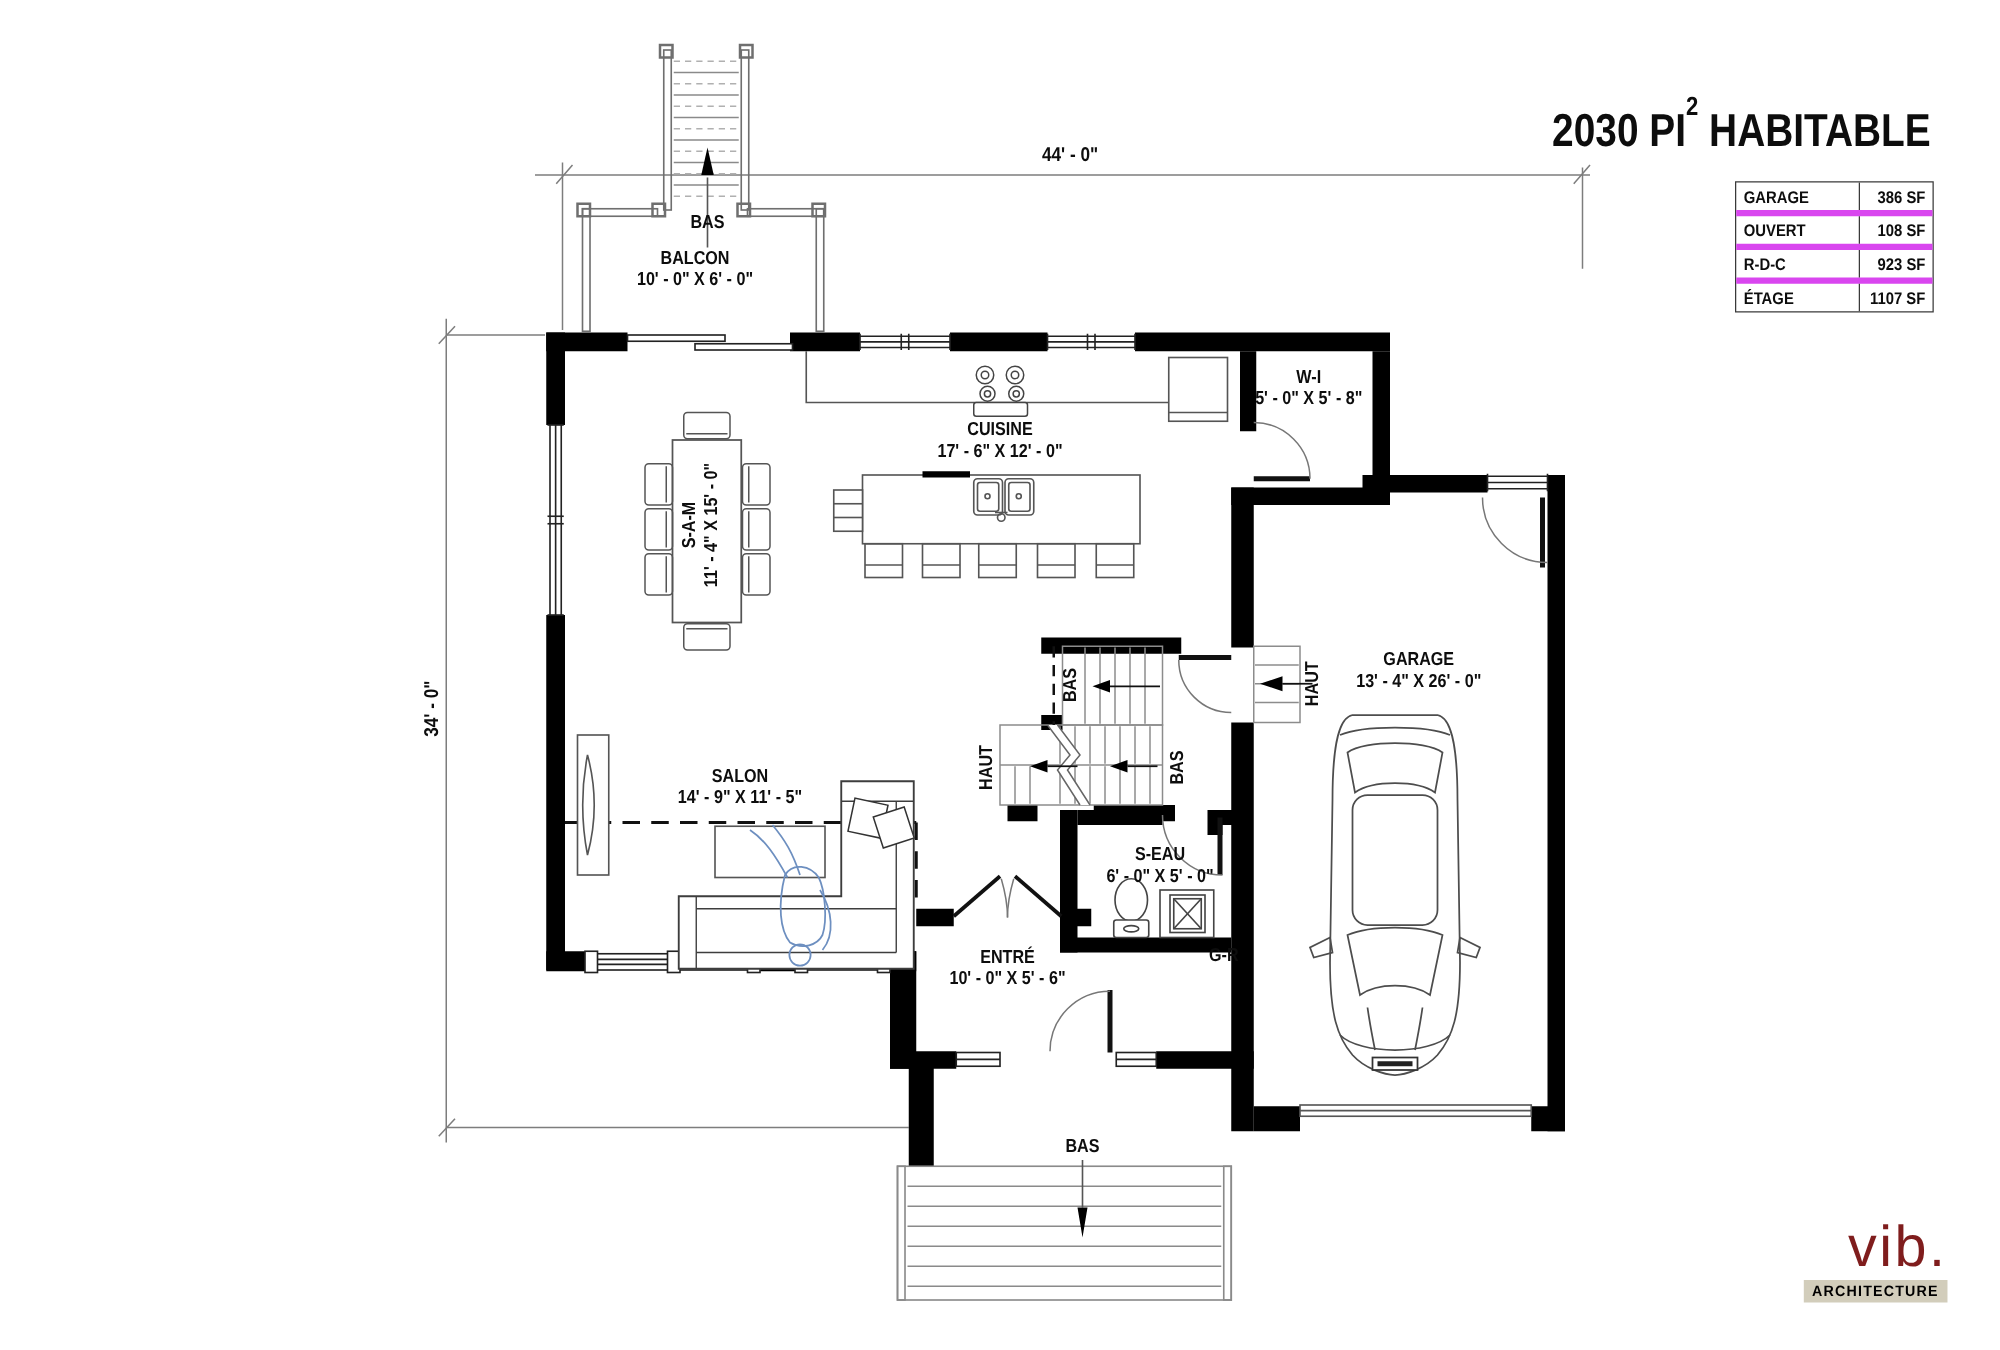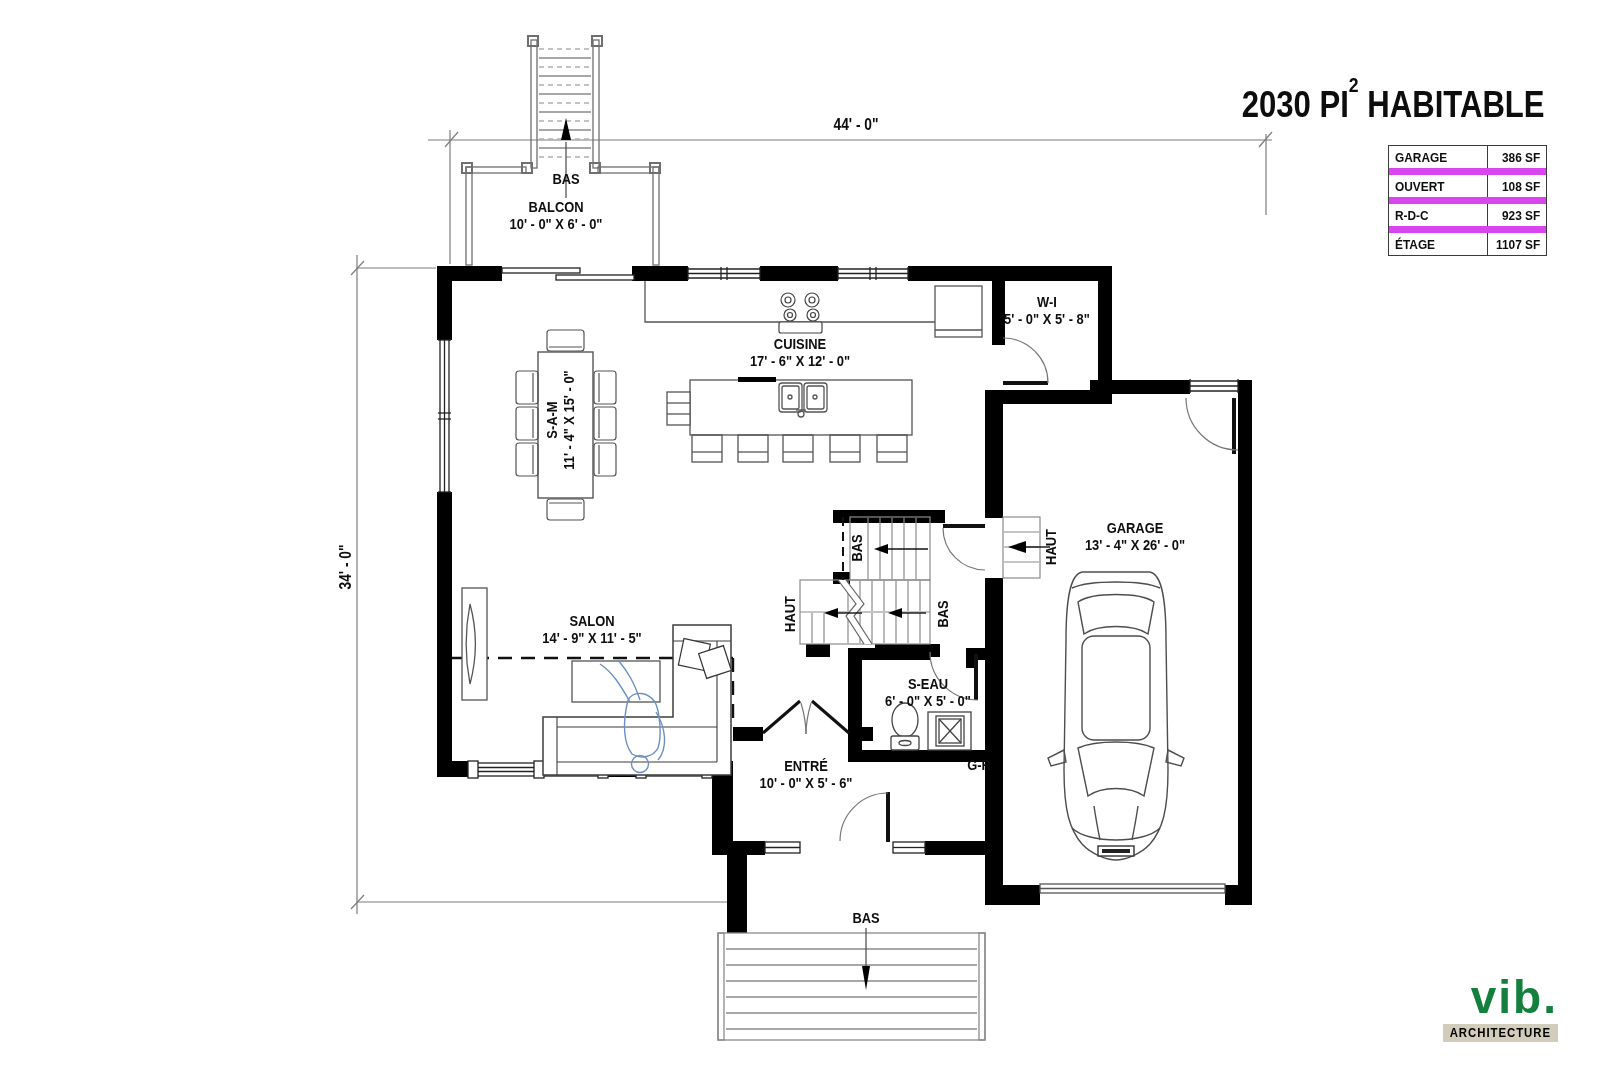--- a/index.html
+++ b/index.html
@@ -9,29 +9,29 @@
   .lbl{position:absolute;font-weight:bold;font-size:15px;line-height:1.12;white-space:nowrap;
        text-align:center;transform:translate(-50%,-50%) scaleX(0.86);letter-spacing:0;}
   .lbl.rot{transform:translate(-50%,-50%) rotate(-90deg) scaleX(0.86);}
   .lbl .dims{font-size:15px;}
   
   #title{position:absolute;right:55px;top:84px;font-weight:bold;font-size:37px;
          transform:scaleX(0.84);transform-origin:100% 50%;white-space:nowrap;letter-spacing:0;}
   #title sup{font-size:21px;position:relative;top:-12px;}
   
   #area-table{position:absolute;left:1388px;top:145px;width:157px;border:1px solid #3a3a3a;}
-  .trow{display:flex;height:22px;align-items:center;border-top:7px solid #d946ef;}
+  .trow{display:flex;height:22px;align-items:center;border-top:5px solid #d946ef;}
   .trow:first-child{border-top:none;}
   .tcell-l{flex:0 0 92px;padding-left:6px;border-right:1px solid #3a3a3a;height:100%;display:flex;align-items:center;}
   .tcell-v{flex:1;padding-left:6px;height:100%;display:flex;align-items:center;justify-content:flex-end;}
   .tcell-l span,.tcell-v span{font-weight:bold;font-size:13.5px;display:inline-block;
        transform:scaleX(0.88);transform-origin:0 50%;white-space:nowrap;}
   
   #logo{position:absolute;right:42px;bottom:38px;text-align:right;}
-  #logo-name{font-size:46px;font-weight:700;color:#15803d;letter-spacing:2px;line-height:1;}
+  #logo-name{font-size:46px;font-weight:400;color:#7f1d1d;letter-spacing:2px;line-height:1;}
   #logo-badge{margin-top:4px;display:inline-block;background:#d2cdbb;color:#000;font-size:12px;
        font-weight:bold;letter-spacing:1px;padding:2px 7px;transform:scaleX(0.95);transform-origin:100% 50%;}
 </style>
 </head>
 <body>
 
 <div id="stage">
 
 <svg id="plan-svg" width="1600" height="1080" viewBox="0 0 1600 1080">
 

